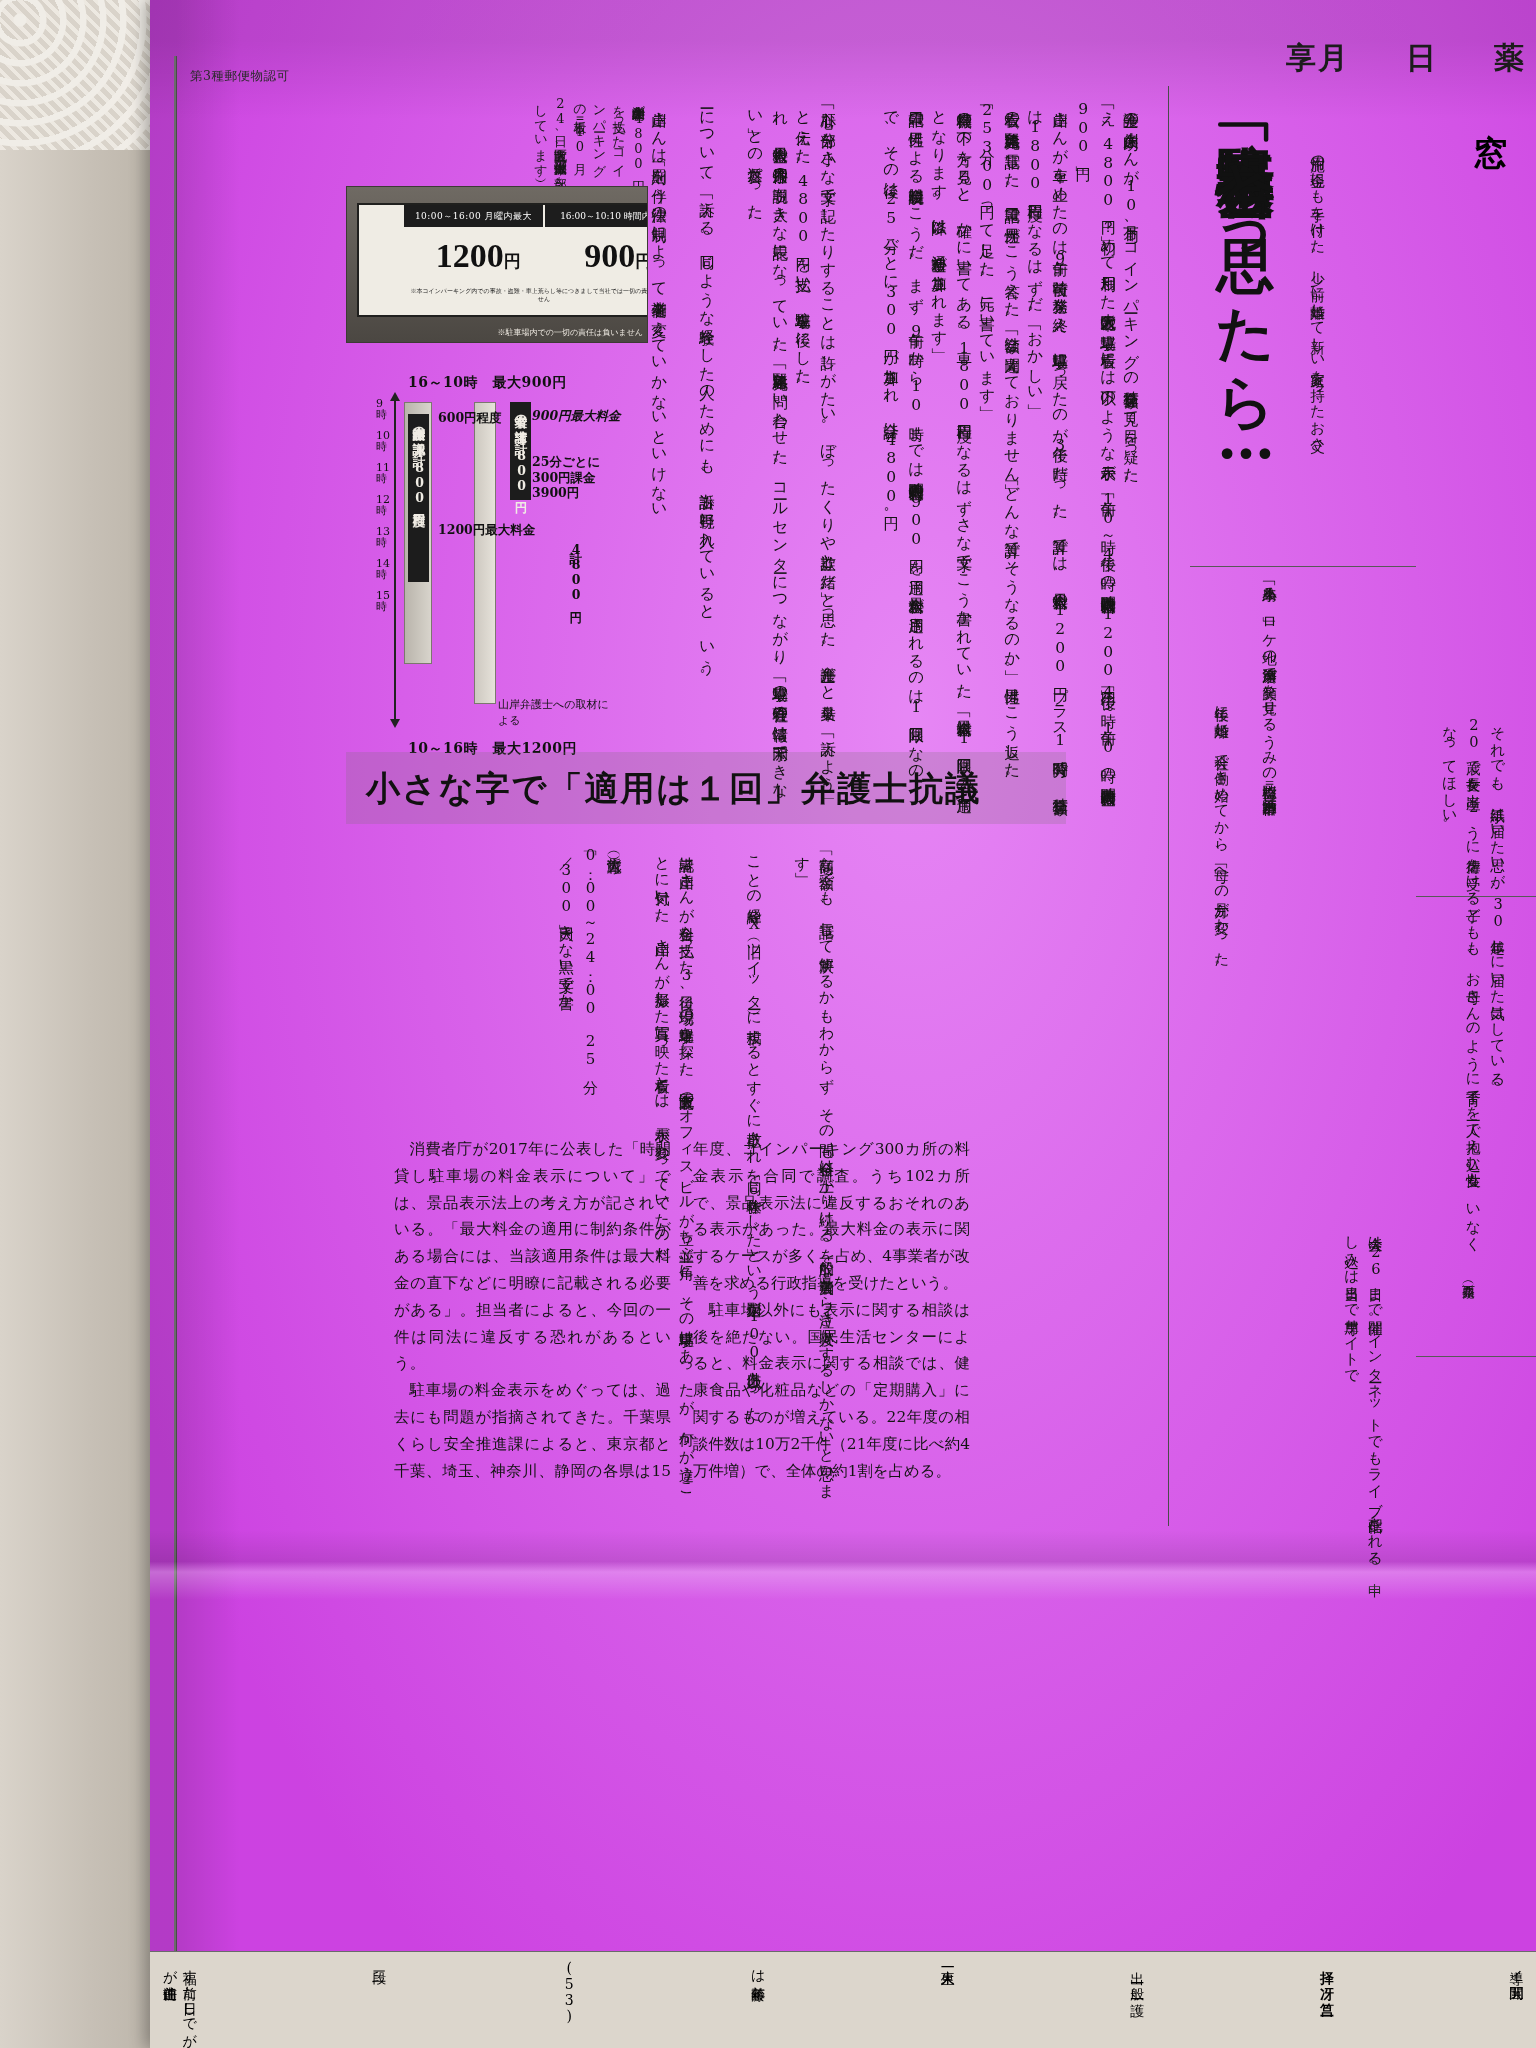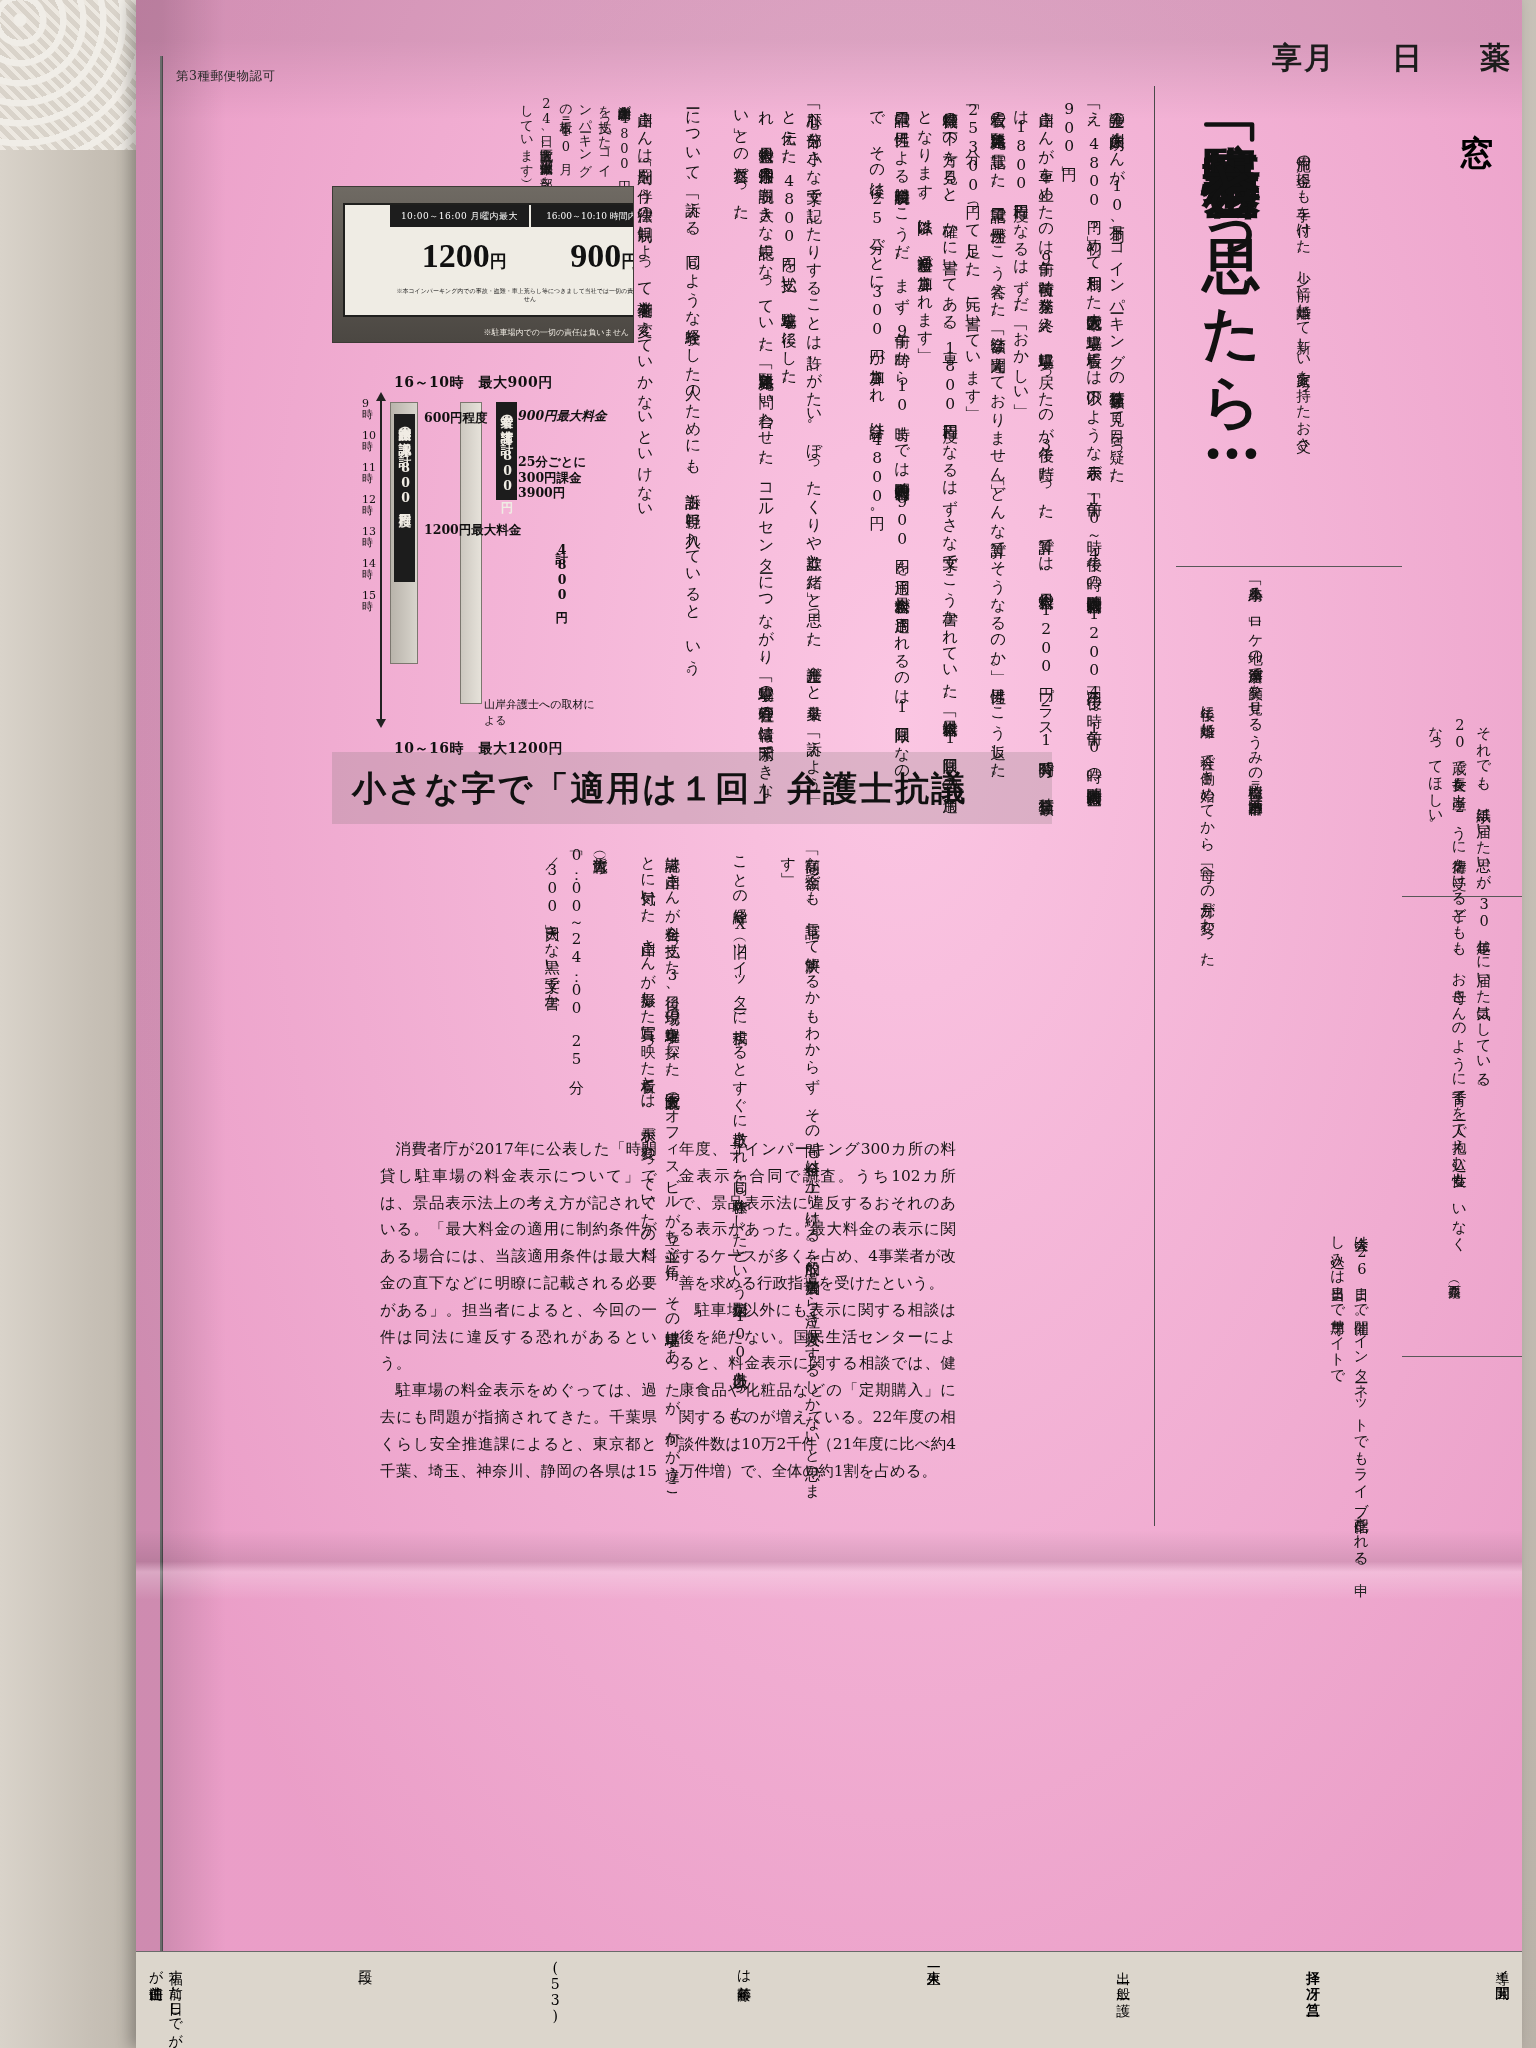--- a/index.html
+++ b/index.html
@@ -24,22 +24,22 @@
     opacity:.9;
   }
   .lace2{
     position:absolute;left:0;top:150px;width:150px;height:1900px;
     background:linear-gradient(90deg,#d9d3ca,#c7c0b6 60%,#bdb6ab);
   }
 
   
   .paper{
     position:absolute;
-    left:136px;top:0;width:1386px;height:2048px;
-    background:#f9a8d4;
+    left:150px;top:0;width:1386px;height:2048px;
+    background:#d946ef;
     box-shadow:-6px 0 14px rgba(0,0,0,.28);
     overflow:hidden;
   }
   .paper:before{ 
     content:"";position:absolute;inset:0;
     background:
       linear-gradient(180deg,rgba(0,0,0,.10) 0 40px, rgba(0,0,0,0) 120px),
       linear-gradient(90deg, rgba(0,0,0,.12) 0 26px, rgba(0,0,0,0) 90px),
       radial-gradient(ellipse at 55% 35%, rgba(255,255,255,.35), rgba(0,0,0,.06) 80%);
     pointer-events:none;

